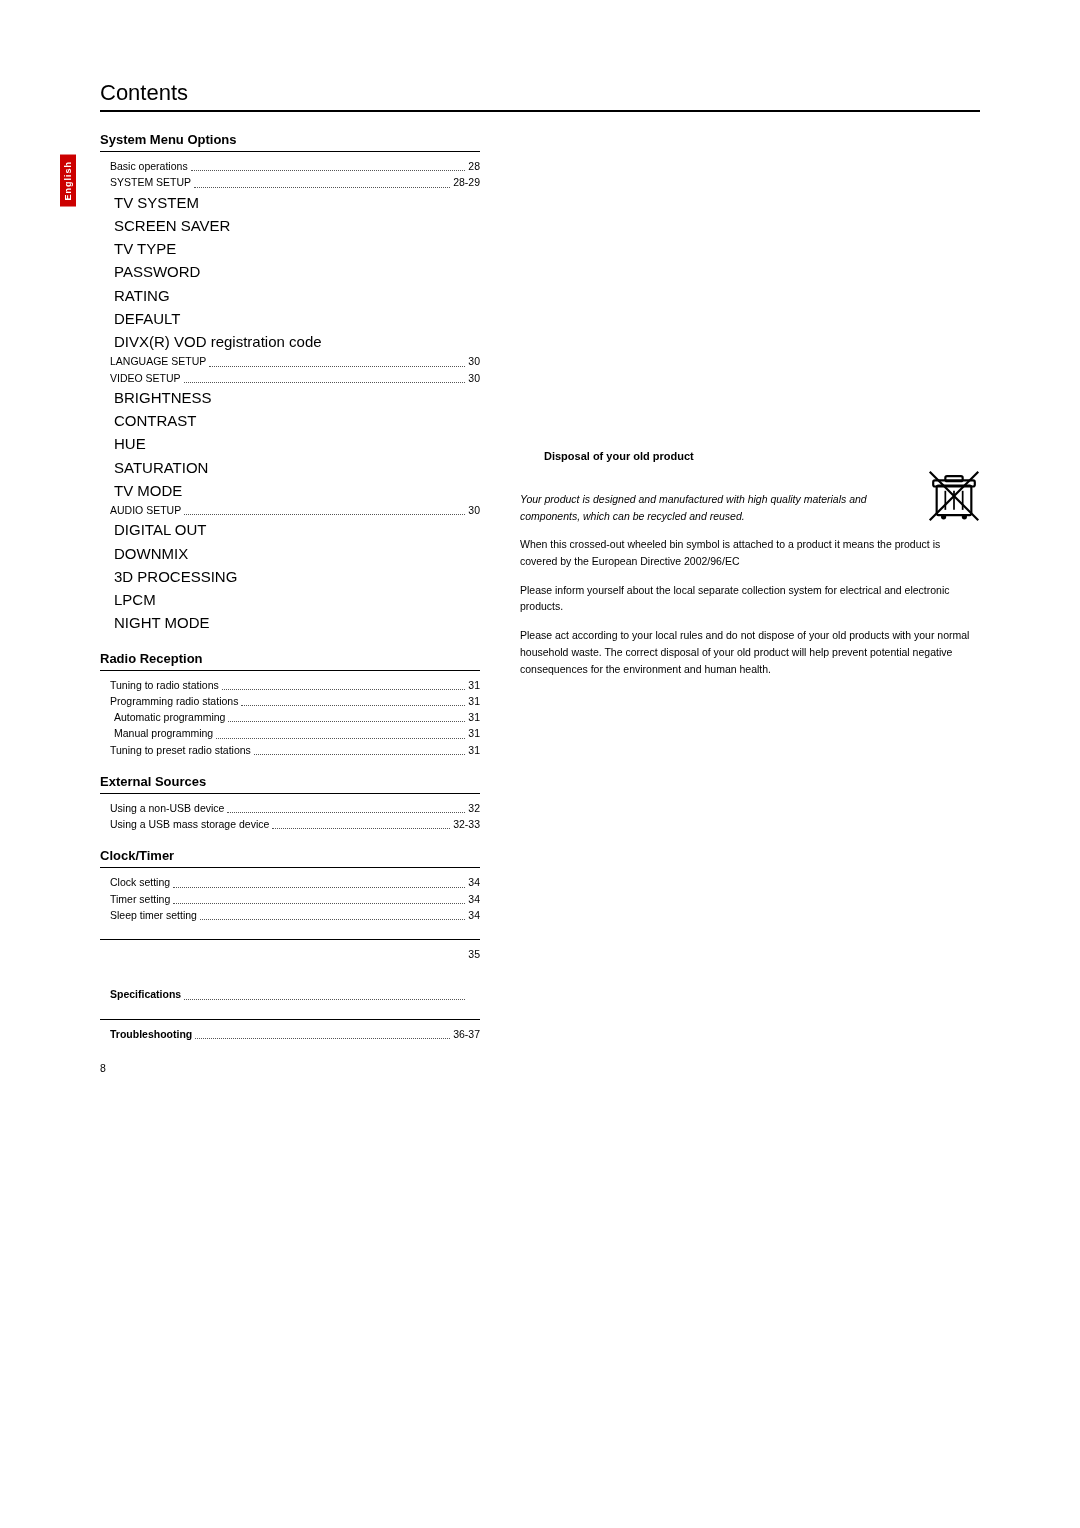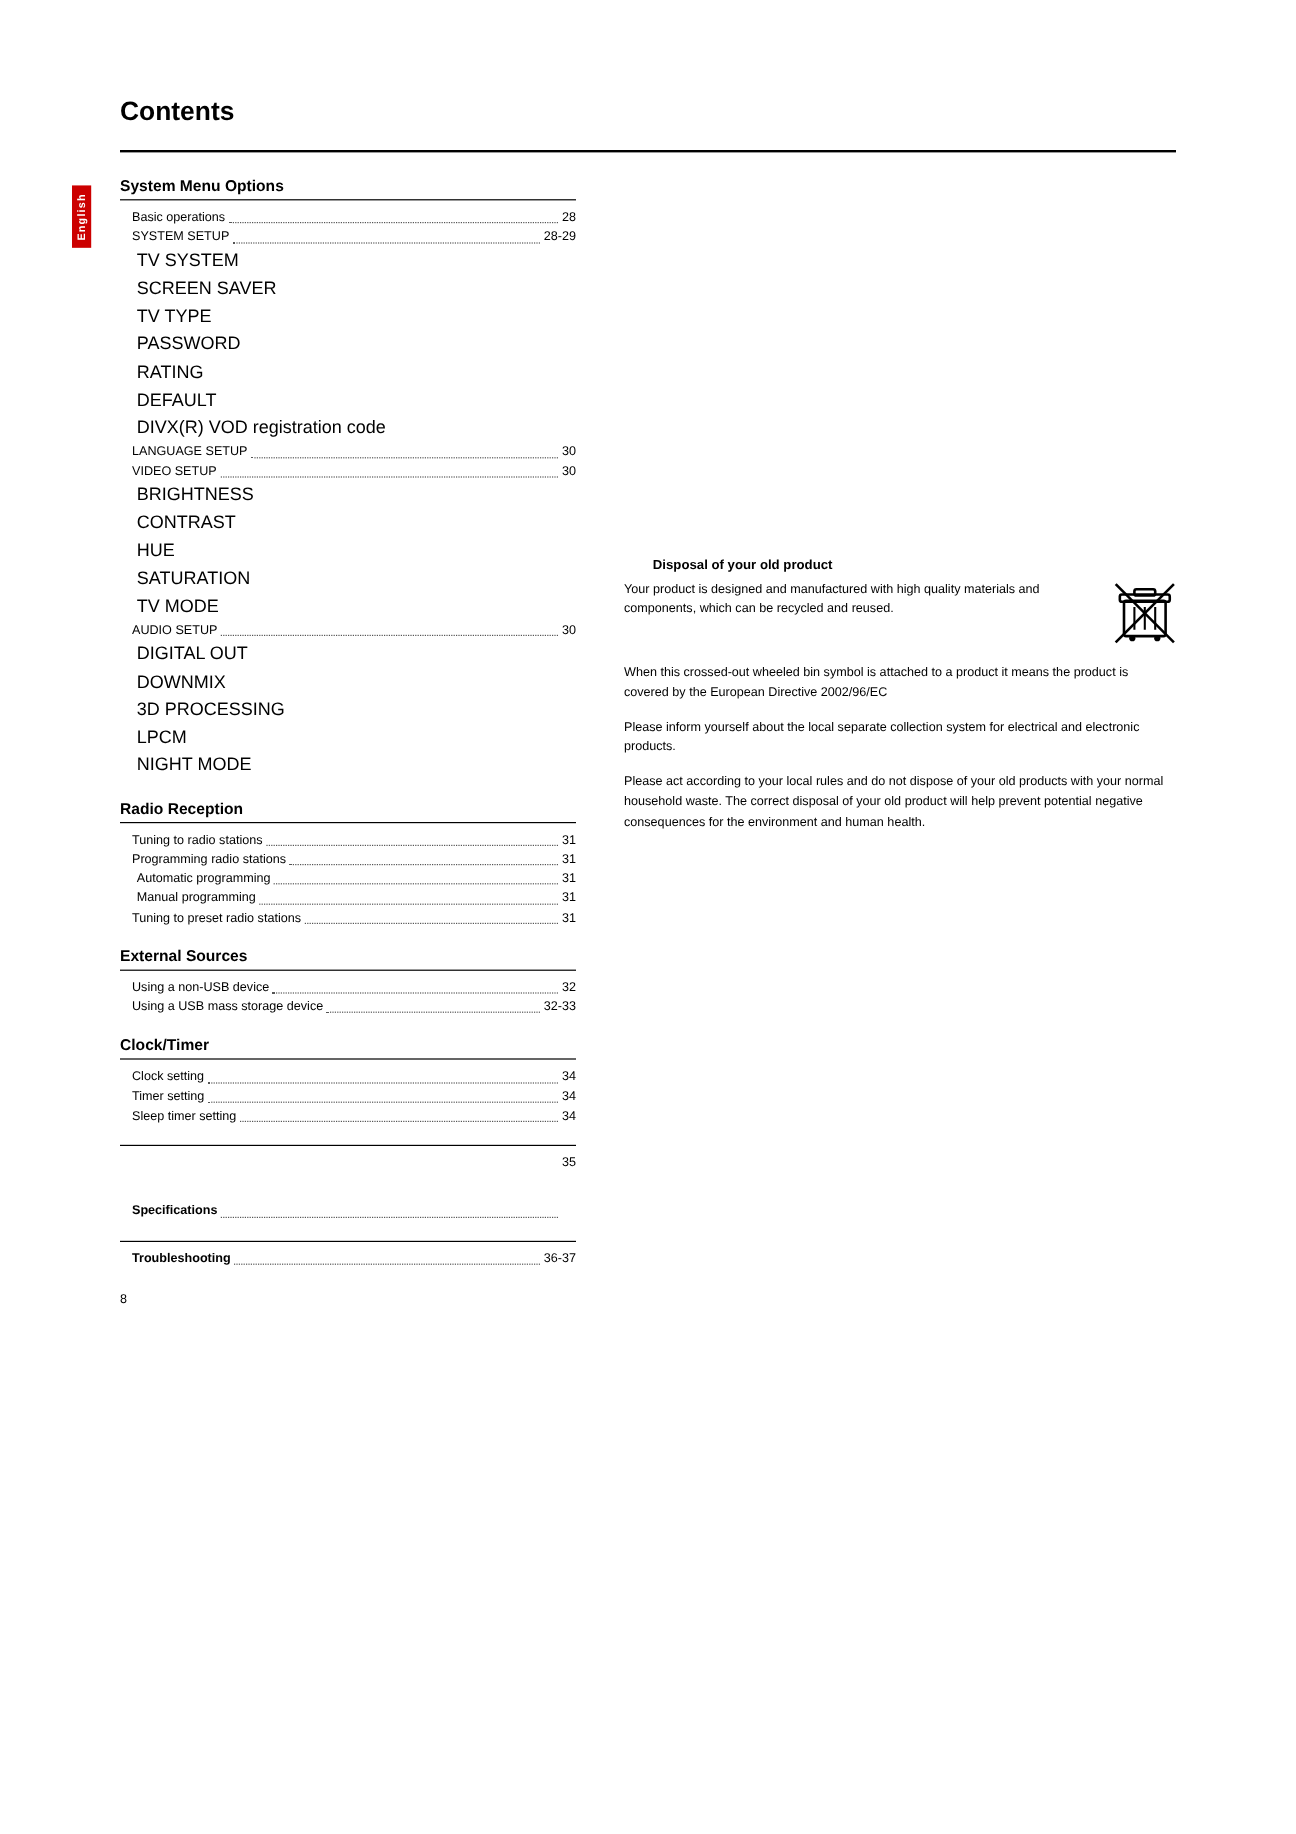--- a/index.html
+++ b/index.html
@@ -24,22 +24,22 @@
       color: #fff;
       font-size: 9px;
       font-weight: bold;
       writing-mode: vertical-rl;
       transform: rotate(180deg);
       padding: 6px 3px;
       letter-spacing: 1px;
     }
     h1.contents-title {
       font-size: 22px;
-      font-weight: bold;
-      margin-bottom: 19px;
+      font-weight: normal;
+      margin-bottom: 4px;
       font-family: Arial, Helvetica, sans-serif;
     }
     .top-rule {
       border: none;
       border-top: 2px solid #000;
       margin-bottom: 18px;
     }
     .two-col-layout {
       display: flex;
       gap: 40px;
@@ -100,22 +100,23 @@
     
     .disposal-heading {
       font-size: 11px;
       font-weight: bold;
       margin-bottom: 6px;
       padding-left: 24px;
     }
     .disposal-with-icon {
       display: flex;
       gap: 20px;
-      align-items: flex-start;
+      align-items: flex-end;
       margin-bottom: 12px;
+      font-style: italic;
     }
     .disposal-text {
       font-size: 10.5px;
       line-height: 1.55;
       flex: 1;
     }
     .bin-icon {
       flex: 0 0 52px;
       margin-top: 2px;
     }

